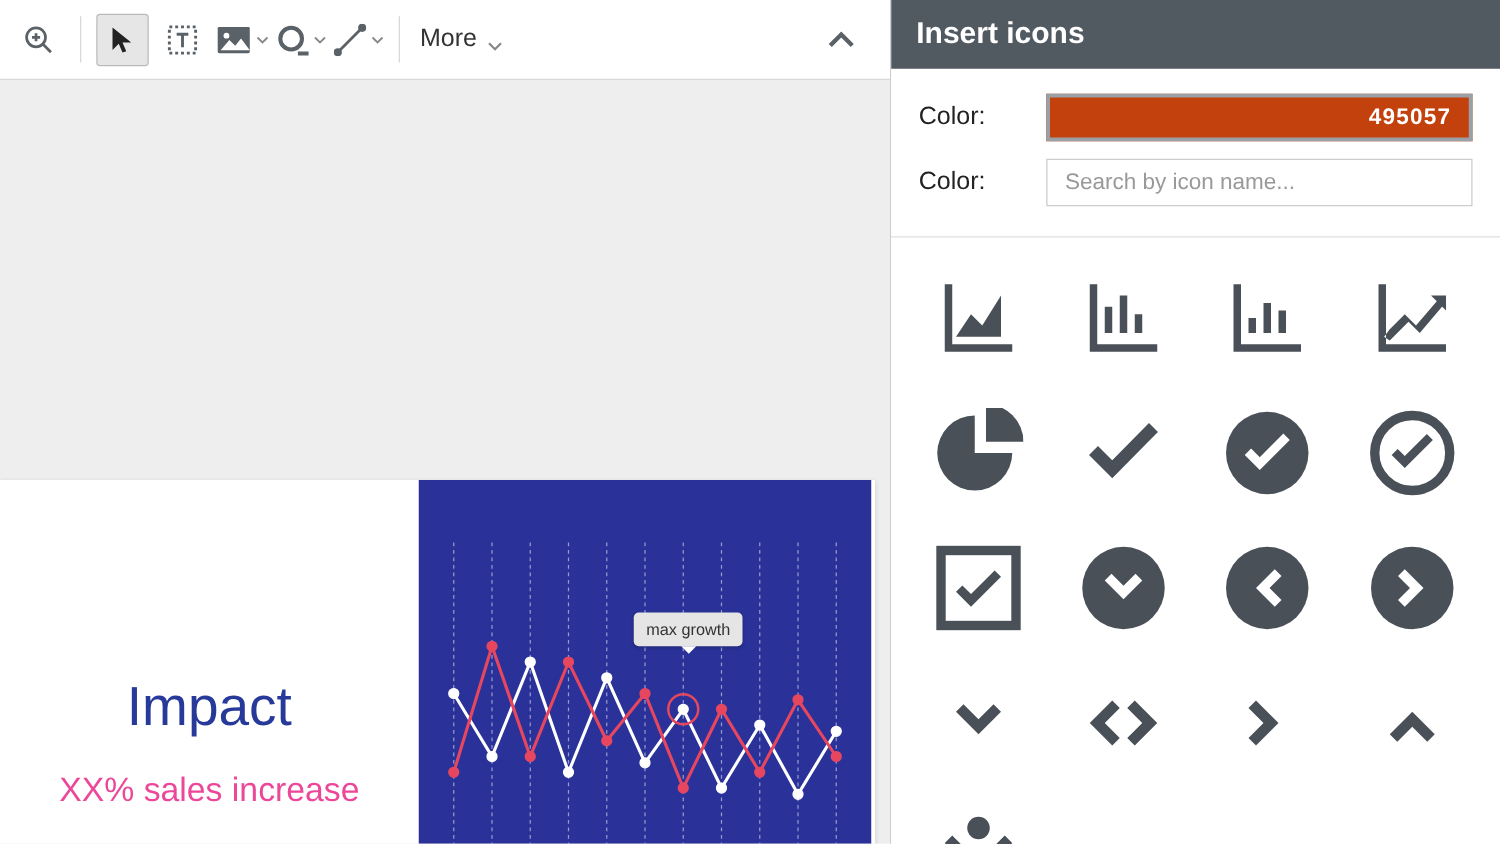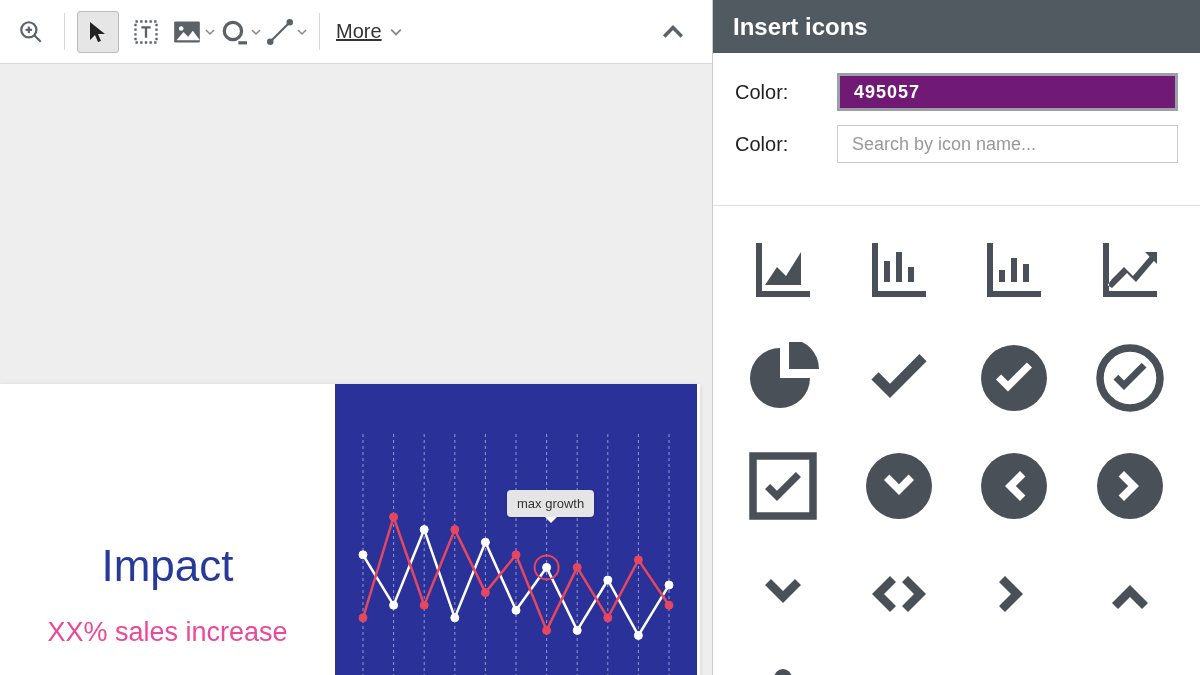--- a/index.html
+++ b/index.html
@@ -6,39 +6,39 @@
   body { font-family: Arial, Helvetica, sans-serif; background: #fff; width: 1200px; height: 675px; overflow: hidden; }
   .app { width: 1200px; height: 675px; display: flex; }
   .left-pane { flex: 1; display: flex; flex-direction: column; border-right: 1px solid #ccc; }
   .toolbar { height: 64px; display: flex; align-items: center; border-bottom: 1px solid #d8d8d8; padding: 0 4px; gap: 2px; }
   .tool-group { display: flex; align-items: center; height: 100%; padding: 0 6px; gap: 6px; }
   .tool-divider { width: 1px; background: #d8d8d8; height: 60%; margin: 0 4px; }
   .tool-btn { width: 42px; height: 42px; display: flex; align-items: center; justify-content: center; border-radius: 3px; cursor: pointer; color: #5a6268; }
   .tool-btn.selected { background: #e6e6e6; border: 1px solid #bbb; }
   .tool-combo { display: flex; align-items: center; cursor: pointer; gap: 4px; color: #5a6268; }
   .tool-combo .caret { color: #888; }
-  .more-btn { font-size: 20px; color: #333; cursor: pointer; display: flex; align-items: center; gap: 8px; padding: 0 10px; font-weight: 500; text-decoration: underline; }
+  .more-btn { font-size: 20px; color: #333; cursor: pointer; display: flex; align-items: flex-end; gap: 8px; padding: 0 10px; font-weight: 500; }
   .collapse-toolbar { margin-left: auto; padding: 0 24px; color: #5a6268; cursor: pointer; }
   svg { display: block; }
   .canvas-area { flex: 1; background: #eeeeee; position: relative; overflow: hidden; }
   .slide { position: absolute; left: 0; top: 320px; width: 700px; height: 420px; background: #fff; box-shadow: 0 1px 4px rgba(0,0,0,.15); display: flex; }
   .slide-left { width: 335px; display: flex; flex-direction: column; align-items: center; justify-content: center; }
   .slide-title { font-size: 44px; font-weight: 400; color: #273a9a; }
   .slide-sub { margin-top: 26px; font-size: 27px; color: #ec4899; }
   .slide-chart { width: 362px; height: 100%; position: relative; }
   .chart-box { position: absolute; left: 0; top: 0; width: 362px; height: 362px; background: #2a3299; }
   .gridlines line { stroke: #fff; stroke-dasharray: 3 3; stroke-opacity: .5; }
   .chart-tip { position: absolute; left: 172px; top: 106px; background: #e5e5e5; border-radius: 4px; padding: 6px 10px; font-size: 13px; color: #333; box-shadow: 0 1px 3px rgba(0,0,0,.2); }
   .chart-tip:after { content: ""; position: absolute; left: 50%; top: 100%; transform: translateX(-50%); border: 6px solid transparent; border-top-color: #fff; }
   .right-pane { width: 487px; display: flex; flex-direction: column; background: #fff; }
   .right-header { height: 64px; background: #515961; color: #fff; display: flex; align-items: center; padding: 0 20px; font-size: 24px; font-weight: 600; }
-  .form-area { padding: 20px 22px 28px; border-bottom: 1px solid #e0e0e0; }
+  .form-area { padding: 20px 22px 10px; border-bottom: 1px solid #e0e0e0; }
   .form-row { display: flex; align-items: center; margin-bottom: 14px; gap: 14px; }
   .form-row label { font-size: 20px; color: #222; width: 88px; }
-  .color-input { flex: 1; height: 38px; background: #701a75; color: #fff; border: 3px solid #9aa0a6; padding: 0 14px; font-size: 18px; font-weight: 600; letter-spacing: 1px; }
+  .color-input { flex: 1; height: 38px; background: #c2410c; color: #fff; border: 3px solid #9aa0a6; padding: 0 14px; font-size: 18px; font-weight: 600; letter-spacing: 1px; text-align: right; }
   .search-input { flex: 1; height: 38px; border: 1px solid #ccc; padding: 0 14px; font-size: 18px; color: #14532d; }
   .search-input::placeholder { color: #999; }
   .icon-grid { padding: 14px 22px; display: grid; grid-template-columns: repeat(4, 1fr); grid-auto-rows: 100px; gap: 8px 20px; overflow-y: auto; }
   .grid-icon { display: flex; align-items: center; justify-content: center; cursor: pointer; color: #495057; }
   .grid-icon svg { width: 72px; height: 72px; }
 </style>
 </head>
 <body>
 
 <div class="app">

